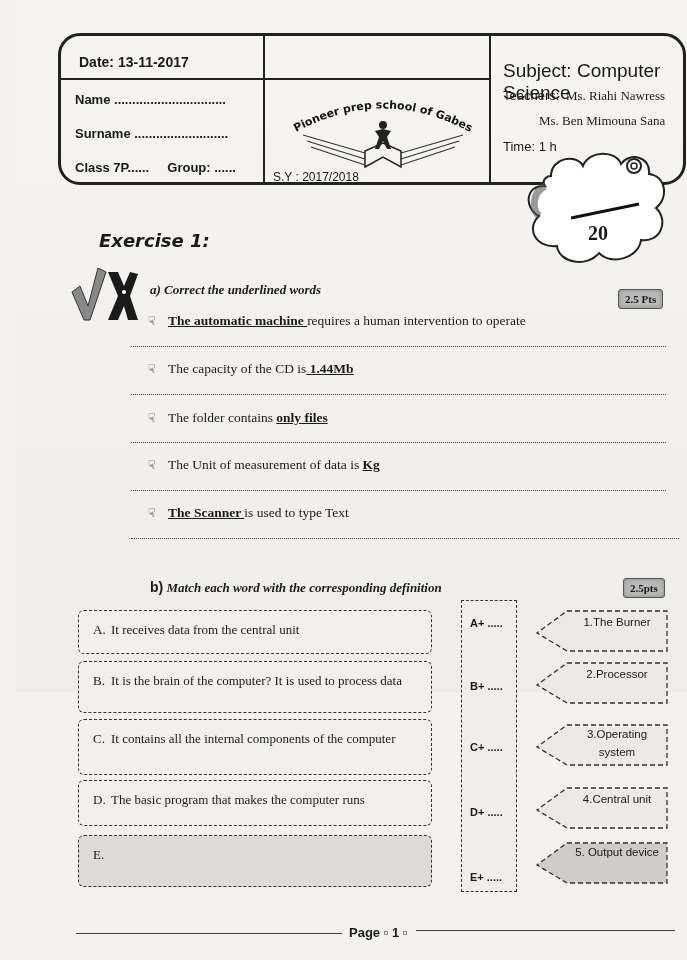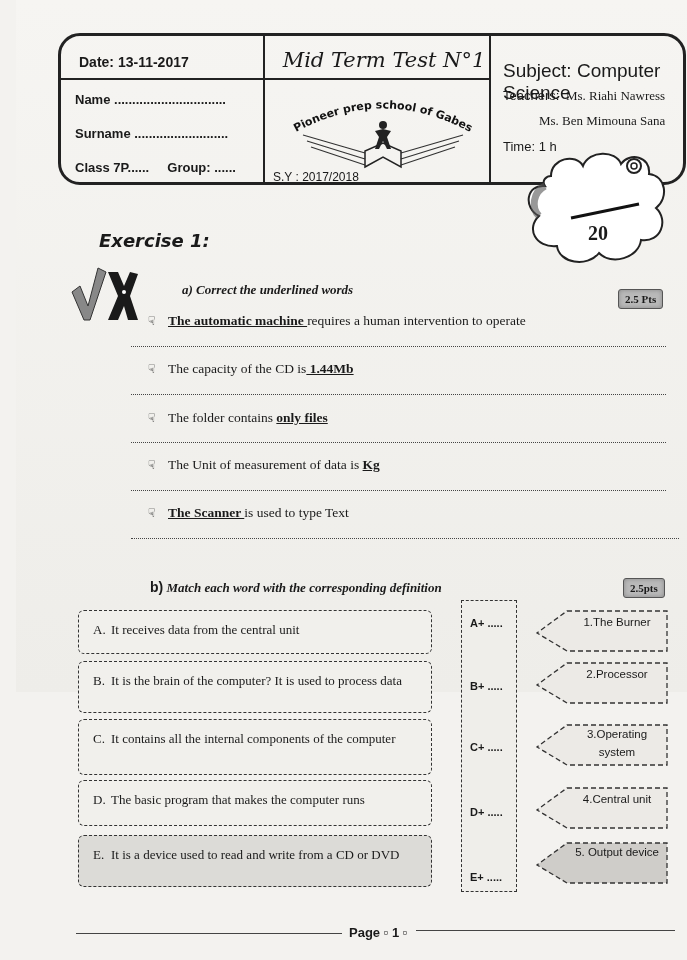--- a/index.html
+++ b/index.html
@@ -18,21 +18,21 @@
   .sy{left:212px;top:134px;width:222px;text-align:left;font-size:12px;font-weight:normal;}
   .logo{position:absolute;left:222px;top:55px;width:200px;height:80px;}
   .subject{left:442px;top:24px;font-size:19px;}
   .teachers{left:442px;top:52px;font-size:13px;}
   .teacher2{left:478px;top:77px;font-size:13px;}
   .time{left:442px;top:103px;font-size:13px;}
   .cloud{position:absolute;left:505px;top:148px;width:150px;height:125px;}
   .score{position:absolute;left:572px;top:222px;font-size:20px;font-weight:bold;}
   .ex-title{position:absolute;left:83px;top:230px;font-size:18px;font-weight:bold;font-style:italic;font-family:"DejaVu Sans",sans-serif;}
   .mascot{position:absolute;left:52px;top:262px;width:72px;height:62px;}
-  .qa-head{position:absolute;left:134px;top:282px;font-size:13px;font-weight:bold;font-style:italic;margin-left:32px;}
+  .qa-head{position:absolute;left:134px;top:282px;font-size:13px;font-weight:bold;font-style:italic;}
   .pts{position:absolute;font-family:Liberation Serif, serif;font-size:11px;font-weight:bold;background:#b9b9b9;border:1.5px solid #555;border-radius:3px;padding:3px 6px;box-shadow:inset 0 0 4px #888;}
   .item{position:absolute;font-size:13.5px;}
   .item .bul{display:inline-block;width:20px;font-size:12px;}
   .u{text-decoration:underline;font-weight:bold;text-align:right;}
   .dots{position:absolute;left:115px;width:535px;border-top:1.5px dotted #444;height:0;}
   .qb-head{position:absolute;left:134px;top:579px;font-size:13px;}
   .qb-head b{font-family:"Liberation Sans",sans-serif;font-size:14px;}
   .qb-head i{font-weight:bold;}
   .def{position:absolute;left:62px;width:354px;box-sizing:border-box;border:1.5px dashed #333;border-radius:6px;font-size:13px;padding:6px 8px 0 32px;line-height:25px;text-align:justify;background:#f1f0ec;}
   .def.dark{background:#dcdbd7;}
@@ -59,21 +59,20 @@
 
     <div class="hcell sans date">Date: 13-11-2017</div>
     <div class="hcell sans name">Name ...............................</div>
     <div class="hcell sans surname">Surname ..........................</div>
     <div class="hcell sans class">
       <span>Class 7P......</span>
       &nbsp;&nbsp;&nbsp;
       <span>Group: ......</span>
     </div>
 
-    <div class="hcell title">Mid Term Test N°1</div>
 
     <svg class="logo" viewBox="0 0 200 80">
       <defs>
           <path id="arc" d="M15,40 Q100,-5 185,40"></path>
         </defs>
       <text font-family="DejaVu Sans, sans-serif" font-size="11" font-weight="bold" fill="#111">
         <textPath href="#arc" startOffset="50%" text-anchor="middle">Pioneer prep school of Gabes</textPath>
       </text>
       <path d="M20,44 L82,62 M24,50 L82,68 M28,56 L82,74" stroke="#333" stroke-width="1.2" fill="none"></path>
       <path d="M180,44 L118,62 M176,50 L118,68 M172,56 L118,74" stroke="#333" stroke-width="1.2" fill="none"></path>
@@ -154,21 +153,20 @@
   <div class="def" style="top:719px;height:56px;">
     <span class="let">C.</span>
     <span>It contains all the internal components of the computer</span>
   </div>
   <div class="def" style="top:780px;height:46px;">
     <span class="let">D.</span>
     <span>The basic program that makes the computer runs</span>
   </div>
   <div class="def dark" style="top:835px;height:52px;">
     <span class="let">E.</span>
-    <span>It is a device used to read and write from a CD or DVD</span>
   </div>
 
   <div class="ans-col">
     <div class="ans" style="top:16px;">A+ .....</div>
     <div class="ans" style="top:79px;">B+ .....</div>
     <div class="ans" style="top:140px;">C+ .....</div>
     <div class="ans" style="top:205px;">D+ .....</div>
     <div class="ans" style="top:270px;">E+ .....</div>
   </div>
 

